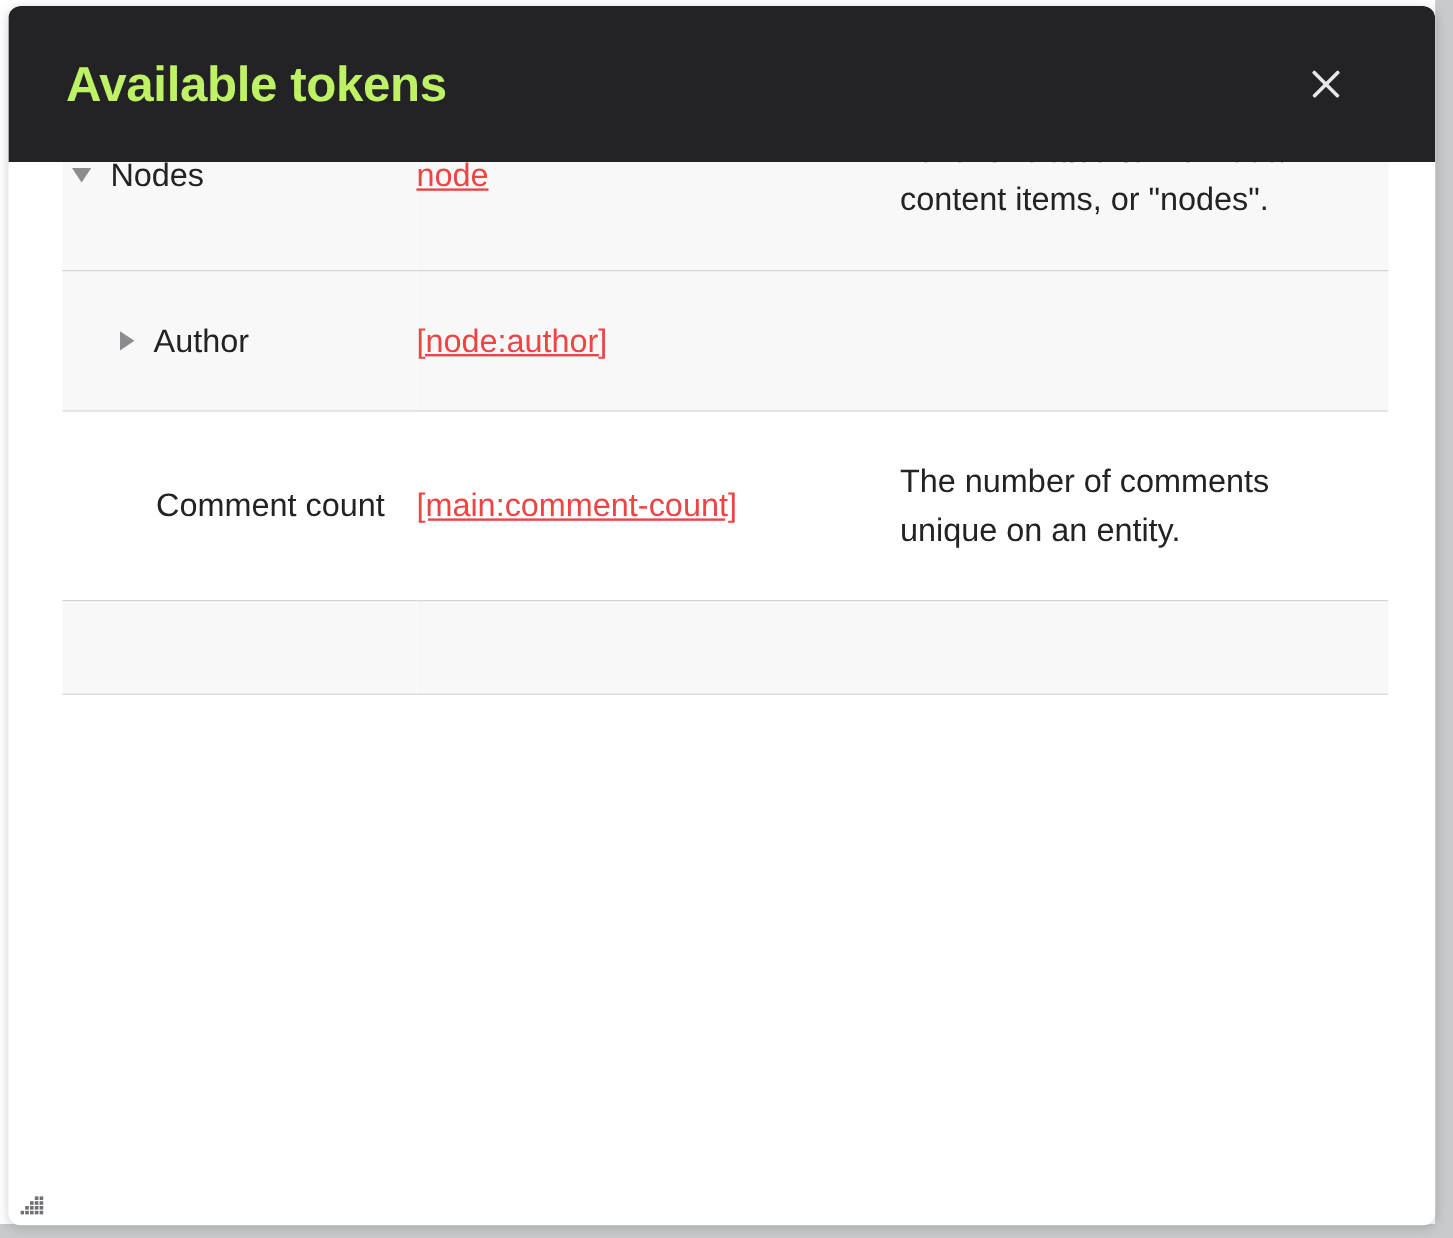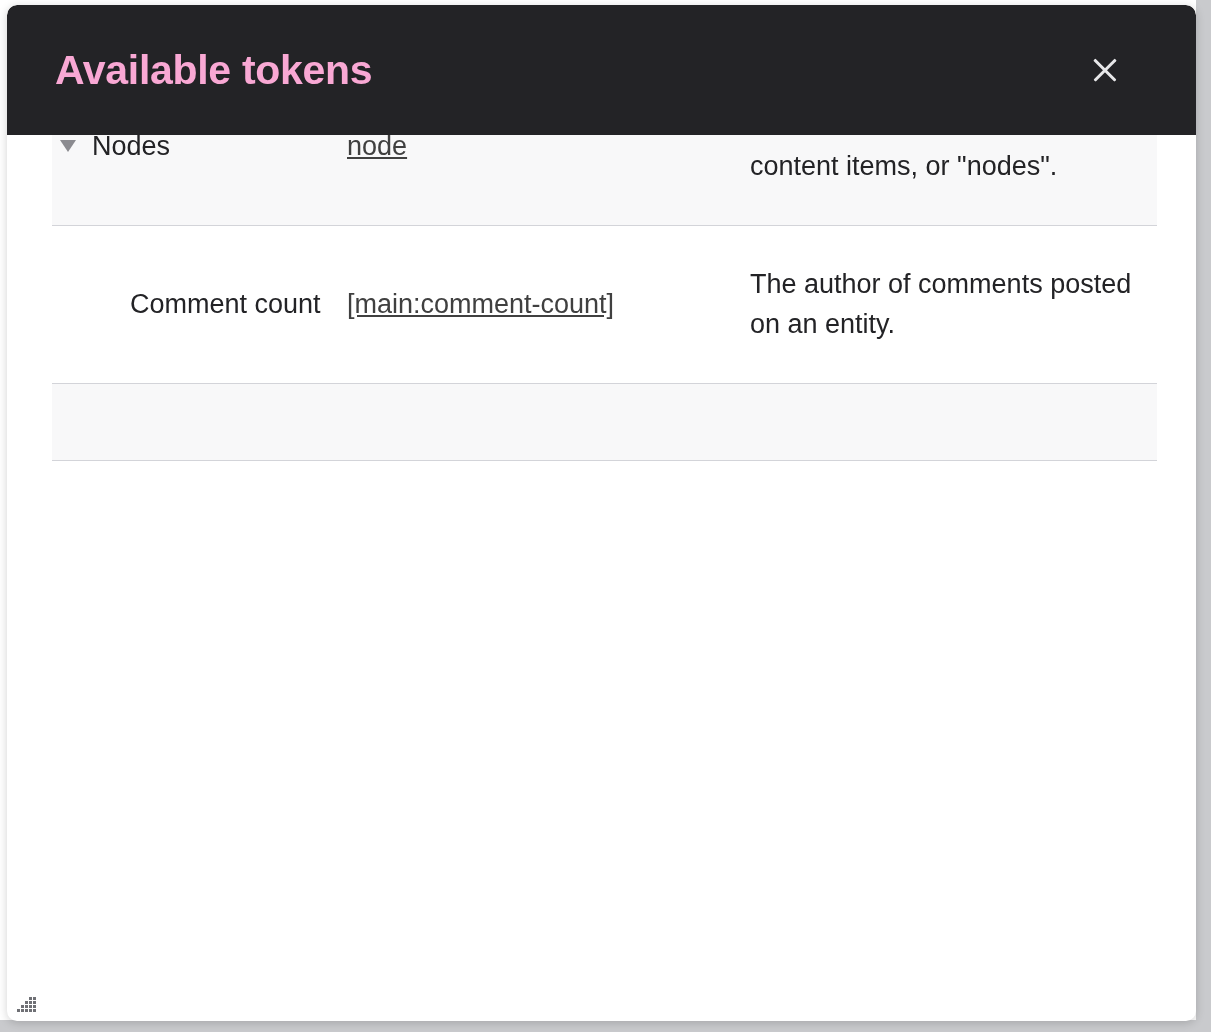--- a/index.html
+++ b/index.html
@@ -63,21 +63,21 @@
     background: #232326;
     border-radius: 10px 10px 0 0;
     display: flex;
     align-items: center;
     justify-content: space-between;
     padding: 0 40px 0 48px;
     box-sizing: border-box;
     z-index: 30;
   }
   .dialog-title {
-    color: #f9a8d4;
+    color: #bef264;
     font-size: 41px;
     font-weight: bold;
     letter-spacing: -0.3px;
     line-height: 1;
     white-space: nowrap;
   }
   .close-button {
     width: 46px;
     height: 46px;
     position: relative;
@@ -171,21 +171,21 @@
   .twisty.expanded {
     border-width: 12px 8px 0 8px;
     border-color: #8b8b90 transparent transparent transparent;
   }
   .lvl-0 > .twisty.collapsed { left: 10px; top: 50%; margin-top: -8px; }
   .lvl-0 > .twisty.expanded  { left: 8px;  top: 50%; margin-top: -6px; }
   .lvl-1 > .twisty.collapsed { left: 48px; top: 50%; margin-top: -8px; }
 
   td.cell-token { padding-right: 20px; }
   .token-link {
-    color: #404040;
+    color: #ef4444;
     text-decoration: underline;
     font-size: 27px;
     cursor: pointer;
     word-break: break-word;
   }
 
   td.cell-desc {
     padding-right: 12px;
     color: #232326;
   }
@@ -225,26 +225,31 @@
             <tr class="shaded">
               <td class="cell-name lvl-0"><span class="twisty collapsed"></span><span class="name-text">Language</span></td>
               <td class="cell-token"><a class="token-link" href="#">language</a></td>
               <td class="cell-desc">language.</td>
             </tr>
             <tr class="shaded">
               <td class="cell-name lvl-0"><span class="twisty expanded"></span><span class="name-text">Nodes</span></td>
               <td class="cell-token"><a class="token-link" href="#">node</a></td>
               <td class="cell-desc">Tokens related to individual content items, or "nodes".</td>
             </tr>
+            <tr class="shaded">
+              <td class="cell-name lvl-1"><span class="twisty collapsed"></span><span class="name-text">Author</span></td>
+              <td class="cell-token"><a class="token-link" href="#">[node:author]</a></td>
+              <td class="cell-desc"></td>
+            </tr>
             <tr class="plain">
               <td class="cell-name lvl-1">
                 <span class="name-text wrapcol">Comment count</span>
               </td>
               <td class="cell-token"><a class="token-link" href="#">[main:comment-count]</a></td>
-              <td class="cell-desc">The author of comments posted on an entity.</td>
+              <td class="cell-desc">The number of comments unique on an entity.</td>
             </tr>
             <tr class="shaded filler">
               <td class="cell-name lvl-1"><span class="name-text"></span></td>
               <td class="cell-token"></td>
               <td class="cell-desc"></td>
             </tr>
           </tbody>
       </table>
     </div>
 

